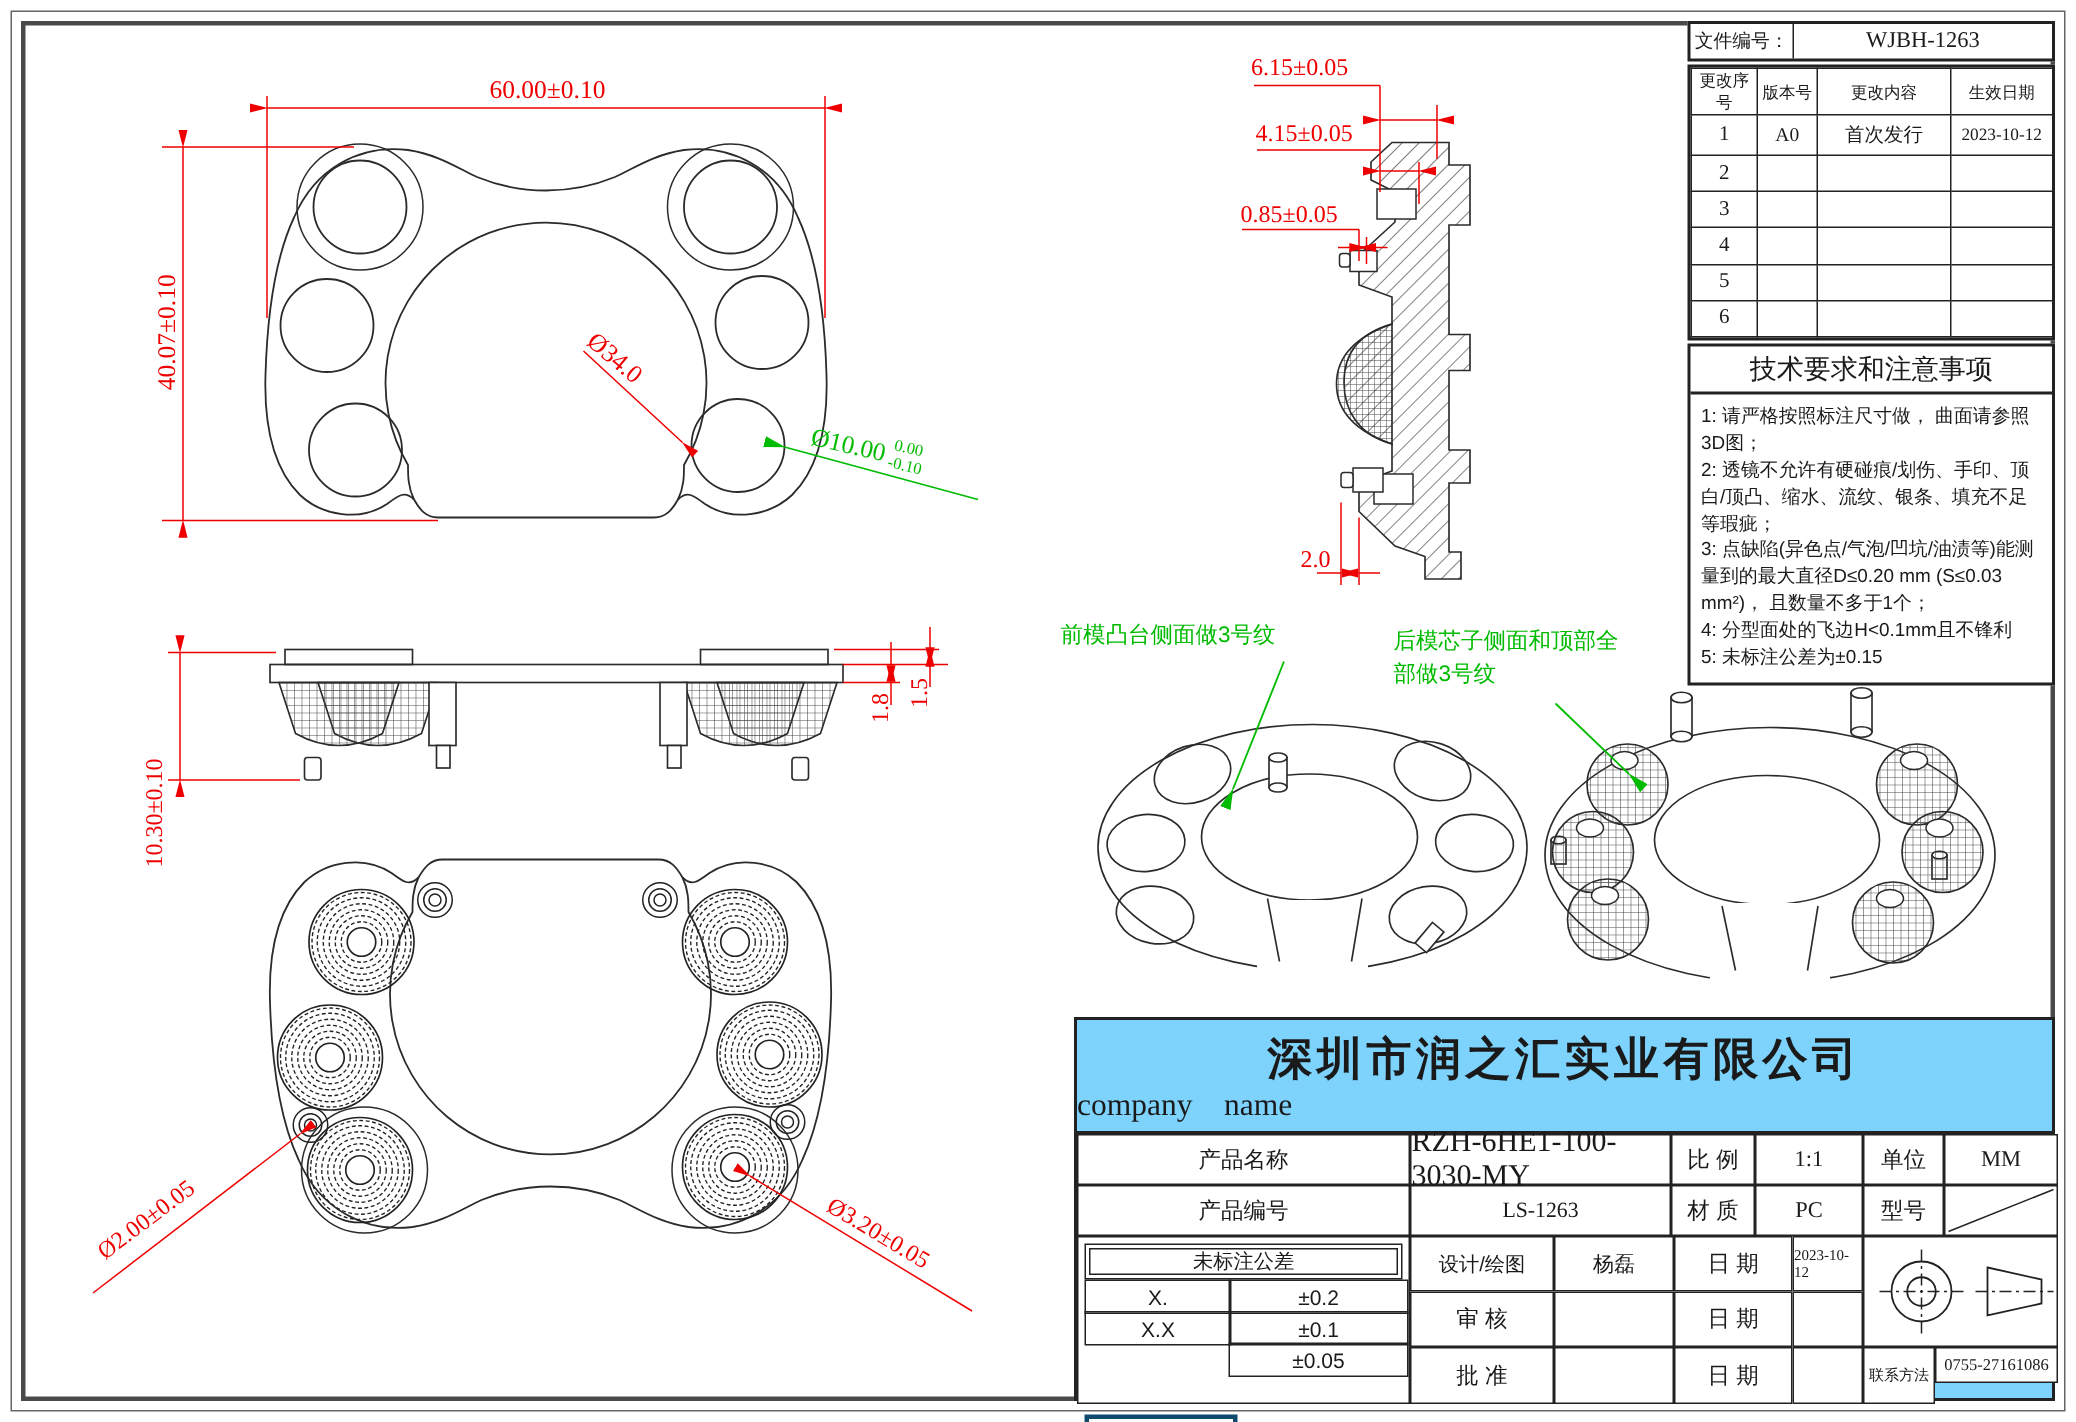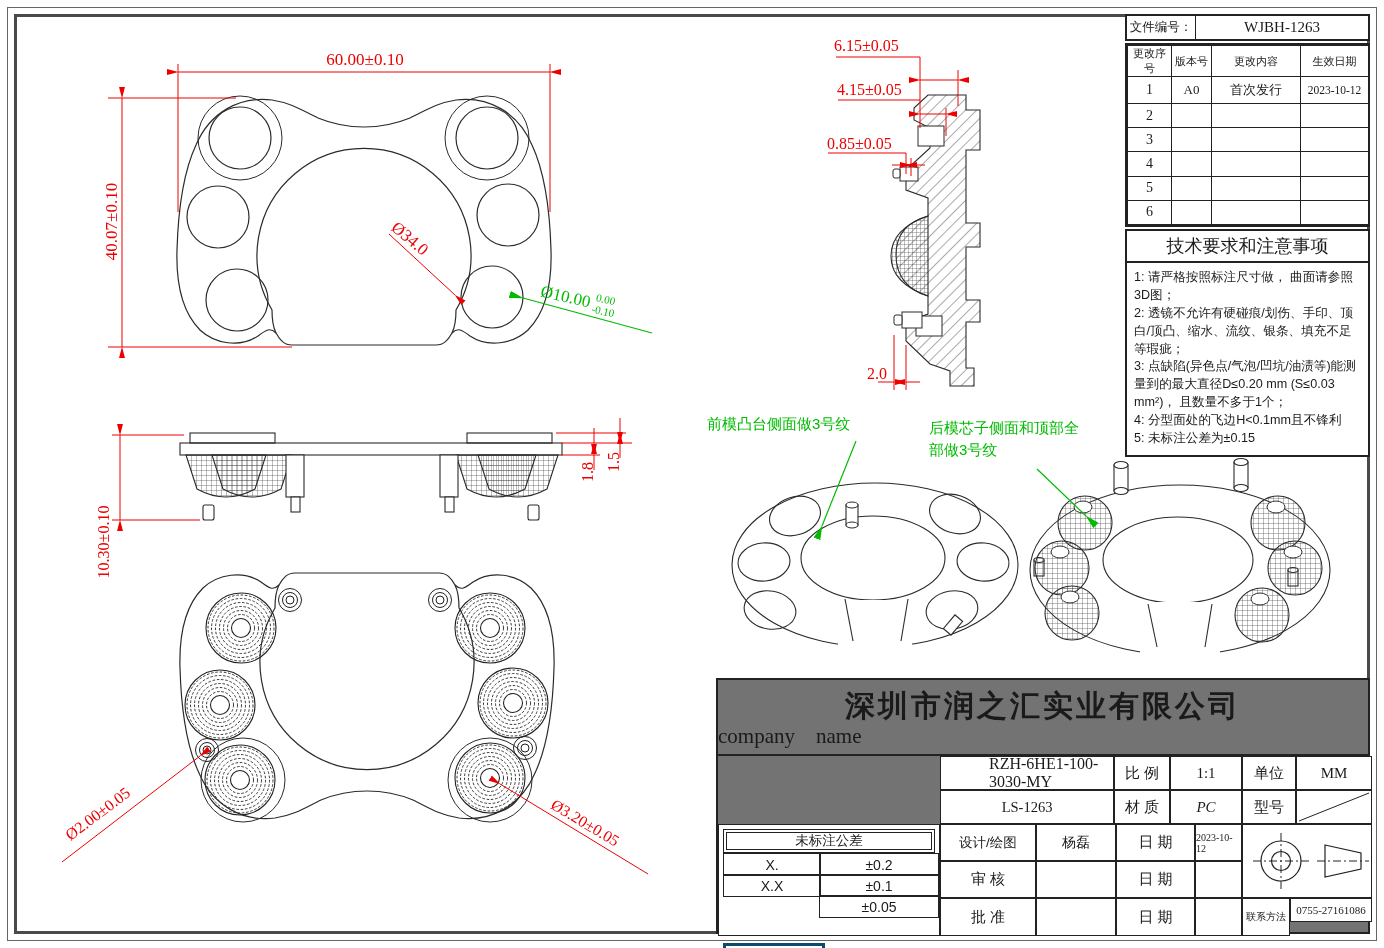--- a/index.html
+++ b/index.html
@@ -24,21 +24,21 @@
        font-weight:normal;}
   .rev th{font-size:11px;}
   .rev td{font-family:"Liberation Serif",serif;font-size:14px;}
   .rev td.cn{font-family:"Liberation Sans",sans-serif;font-size:13px;}
   .rev td.dt{font-size:11.5px;}
   .notes-title{position:absolute;left:0;top:0;right:0;height:30px;border-bottom:2px solid #222;
        display:flex;align-items:center;justify-content:center;font-size:18px;}
   .notes-body{position:absolute;left:0;top:30px;right:0;bottom:0;padding:8px 7px;
        font-size:12.6px;line-height:1.42;}
   
-  .tb{position:absolute;background:#737373;border:2px solid #222;box-sizing:border-box;}
+  .tb{position:absolute;background:#7dd3fc;border:2px solid #222;box-sizing:border-box;}
   .cell{position:absolute;display:flex;align-items:center;justify-content:center;
         border:1px solid #222;box-sizing:border-box;background:#fff;font-size:15px;}
   .cell.serif{font-family:"Liberation Serif",serif;}
   .company-cn{position:absolute;left:0;right:0;top:6px;text-align:center;
         font-family:"Liberation Serif",serif;font-size:30px;font-weight:600;letter-spacing:3px;}
   .company-en{position:absolute;left:0;right:0;top:44px;text-align:left;
         font-family:"Liberation Serif",serif;font-size:21px;white-space:pre;}
   .tolhead{position:absolute;left:4px;right:4px;top:4px;height:22px;border:1px solid #222;
         display:flex;align-items:center;justify-content:center;}
   .tolhead .in{border:1px solid #222;position:absolute;left:2px;right:2px;top:2px;bottom:2px;
@@ -351,29 +351,31 @@
       <div>5: 未标注公差为±0.15</div>
     </div>
   </div>
 
   <div class="tb" style="left:716px;top:678px;width:654px;height:256px;">
     <div style="position:absolute;left:0;top:0;width:100%;height:76px;border-bottom:2px solid #222;box-sizing:border-box;">
       <div class="company-cn">深圳市润之汇实业有限公司</div>
       <div class="company-en">company    name</div>
     </div>
 
-    <div class="cell serif" style="left:222px;top:76px;width:174px;height:34px;font-size:16px;padding-left:48px;">RZH-6HE1-100-3030-MY</div>
+    <div class="cell" style="left:0;top:76px;width:222px;height:34px;">产品名称</div>
+    <div class="cell serif" style="left:222px;top:76px;width:174px;height:34px;font-size:20px;">RZH-6HE1-100-3030-MY</div>
     <div class="cell" style="left:396px;top:76px;width:56px;height:34px;">比 例</div>
     <div class="cell serif" style="left:452px;top:76px;width:72px;height:34px;">1:1</div>
     <div class="cell" style="left:524px;top:76px;width:54px;height:34px;">单位</div>
     <div class="cell serif" style="left:578px;top:76px;width:76px;height:34px;">MM</div>
 
+    <div class="cell" style="left:0;top:110px;width:222px;height:34px;">产品编号</div>
     <div class="cell serif" style="left:222px;top:110px;width:174px;height:34px;font-size:14.5px;">LS-1263</div>
     <div class="cell" style="left:396px;top:110px;width:56px;height:34px;">材 质</div>
-    <div class="cell serif" style="left:452px;top:110px;width:72px;height:34px;font-style:italic;">PC</div>
+    <div class="cell serif" style="left:452px;top:110px;width:72px;height:34px;">PC</div>
     <div class="cell" style="left:524px;top:110px;width:54px;height:34px;">型号</div>
     <div class="cell" style="left:578px;top:110px;width:76px;height:34px;padding:0;">
       <svg width="74" height="32">
           <line x1="2" y1="30" x2="72" y2="2" stroke="#222" stroke-width="1"></line>
         </svg>
     </div>
 
     <div class="cell" style="left:0;top:144px;width:222px;height:112px;display:block;">
       <div class="tolhead">
         <div class="in">未标注公差</div>

